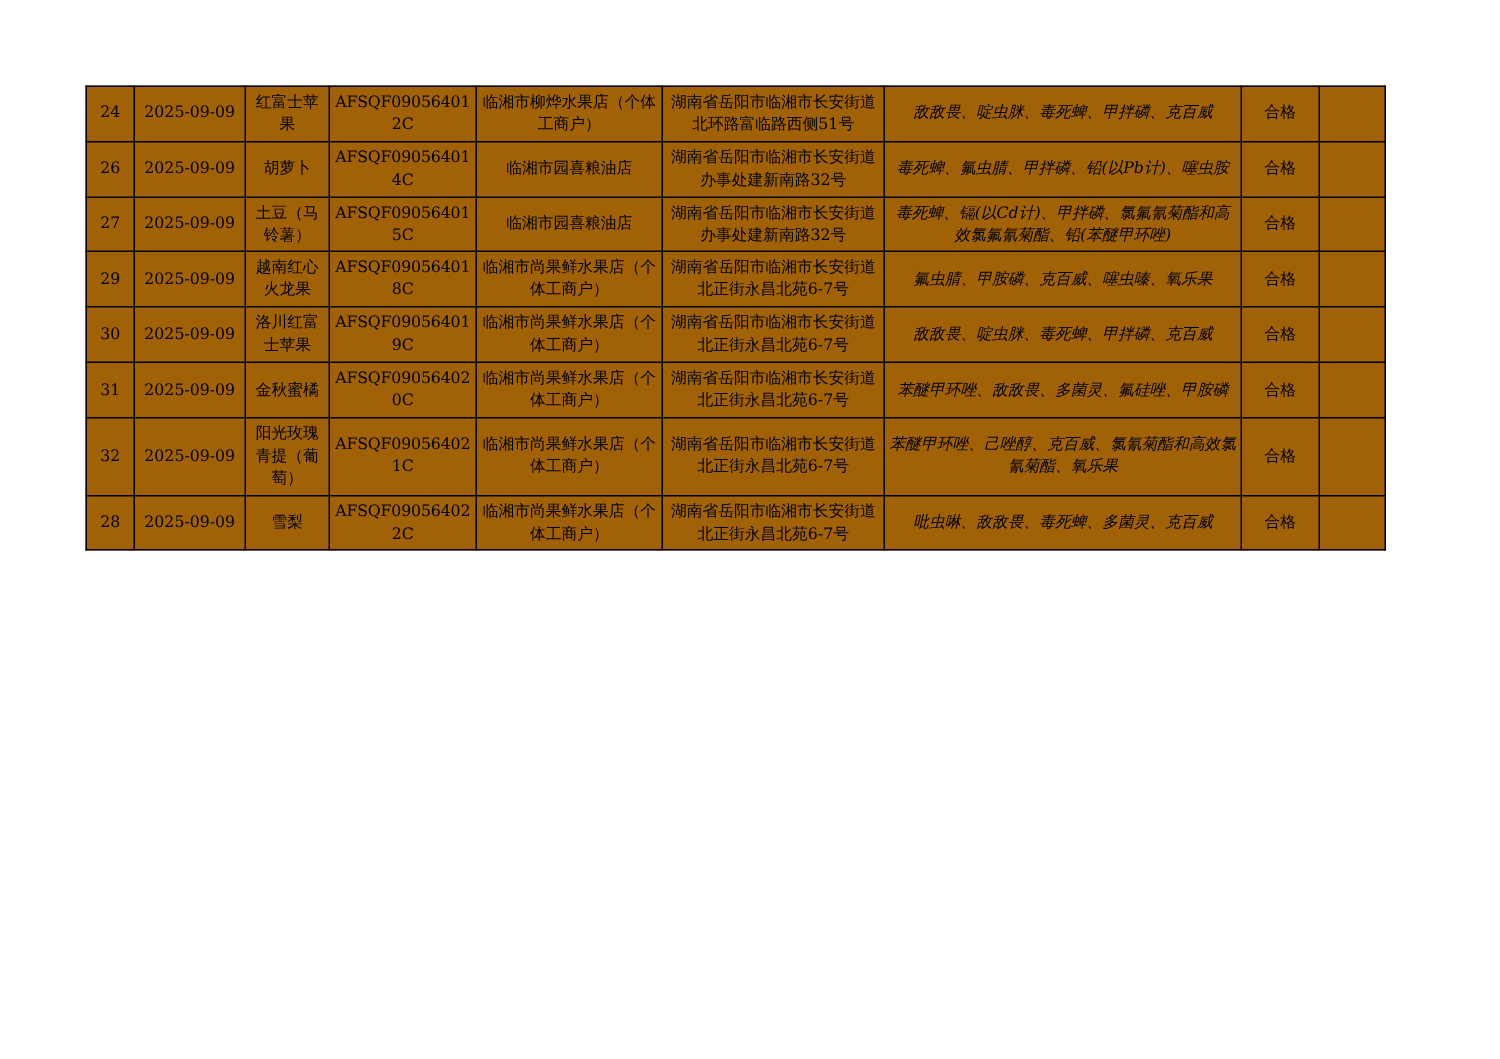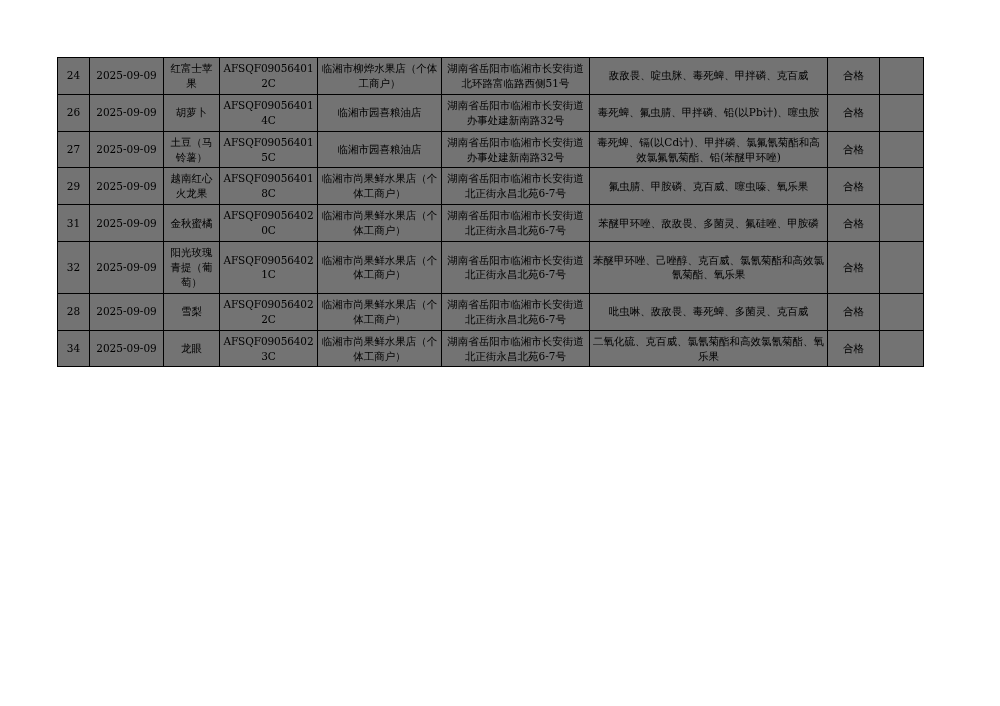--- a/index.html
+++ b/index.html
@@ -24,21 +24,21 @@
   .table-wrap {
     position: absolute;
     left: 57px;
     top: 57px;
     width: 866px;
   }
   table.inspection {
     border-collapse: collapse;
     width: 866px;
     table-layout: fixed;
-    background: #737373;
+    background: #a16207;
   }
   table.inspection td {
     border: 1px solid #000000;
     padding: 3px 3px;
     font-size: 10.5px;
     line-height: 1.42;
     vertical-align: middle;
     text-align: center;
     font-family: "DejaVu Serif", "Liberation Serif", serif;
     word-break: break-all;
@@ -56,20 +56,21 @@
 
   td.idx, td.date, td.code, td.result { white-space: normal; }
   td.code {
     font-size: 10px;
     letter-spacing: -0.1px;
   }
   td.items {
     text-align: left;
     padding-left: 5px;
     padding-right: 4px;
+    font-style: italic;
   }
   td.remark { }
 </style>
 </head>
 <body>
 
 <div class="page">
   <div class="table-wrap">
     <table class="inspection">
       <colgroup>
@@ -122,20 +123,31 @@
           <td class="date">2025-09-09</td>
           <td class="food">越南红心火龙果</td>
           <td class="code">AFSQF090564018C</td>
           <td class="unit">临湘市尚果鲜水果店（个体工商户）</td>
           <td class="addr">湖南省岳阳市临湘市长安街道北正街永昌北苑6-7号</td>
           <td class="items">氟虫腈、甲胺磷、克百威、噻虫嗪、氧乐果</td>
           <td class="result">合格</td>
           <td class="remark"></td>
         </tr>
         <tr>
+          <td class="idx">30</td>
+          <td class="date">2025-09-09</td>
+          <td class="food">洛川红富士苹果</td>
+          <td class="code">AFSQF090564019C</td>
+          <td class="unit">临湘市尚果鲜水果店（个体工商户）</td>
+          <td class="addr">湖南省岳阳市临湘市长安街道北正街永昌北苑6-7号</td>
+          <td class="items">敌敌畏、啶虫脒、毒死蜱、甲拌磷、克百威</td>
+          <td class="result">合格</td>
+          <td class="remark"></td>
+        </tr>
+        <tr>
           <td class="idx">31</td>
           <td class="date">2025-09-09</td>
           <td class="food">金秋蜜橘</td>
           <td class="code">AFSQF090564020C</td>
           <td class="unit">临湘市尚果鲜水果店（个体工商户）</td>
           <td class="addr">湖南省岳阳市临湘市长安街道北正街永昌北苑6-7号</td>
           <td class="items">苯醚甲环唑、敌敌畏、多菌灵、氟硅唑、甲胺磷</td>
           <td class="result">合格</td>
           <td class="remark"></td>
         </tr>
@@ -154,27 +166,16 @@
           <td class="idx">28</td>
           <td class="date">2025-09-09</td>
           <td class="food">雪梨</td>
           <td class="code">AFSQF090564022C</td>
           <td class="unit">临湘市尚果鲜水果店（个体工商户）</td>
           <td class="addr">湖南省岳阳市临湘市长安街道北正街永昌北苑6-7号</td>
           <td class="items">吡虫啉、敌敌畏、毒死蜱、多菌灵、克百威</td>
           <td class="result">合格</td>
           <td class="remark"></td>
         </tr>
-        <tr>
-          <td class="idx">34</td>
-          <td class="date">2025-09-09</td>
-          <td class="food">龙眼</td>
-          <td class="code">AFSQF090564023C</td>
-          <td class="unit">临湘市尚果鲜水果店（个体工商户）</td>
-          <td class="addr">湖南省岳阳市临湘市长安街道北正街永昌北苑6-7号</td>
-          <td class="items">二氧化硫、克百威、氯氰菊酯和高效氯氰菊酯、氧乐果</td>
-          <td class="result">合格</td>
-          <td class="remark"></td>
-        </tr>
       </tbody>
     </table>
   </div>
 </div>
 
 </body></html>

